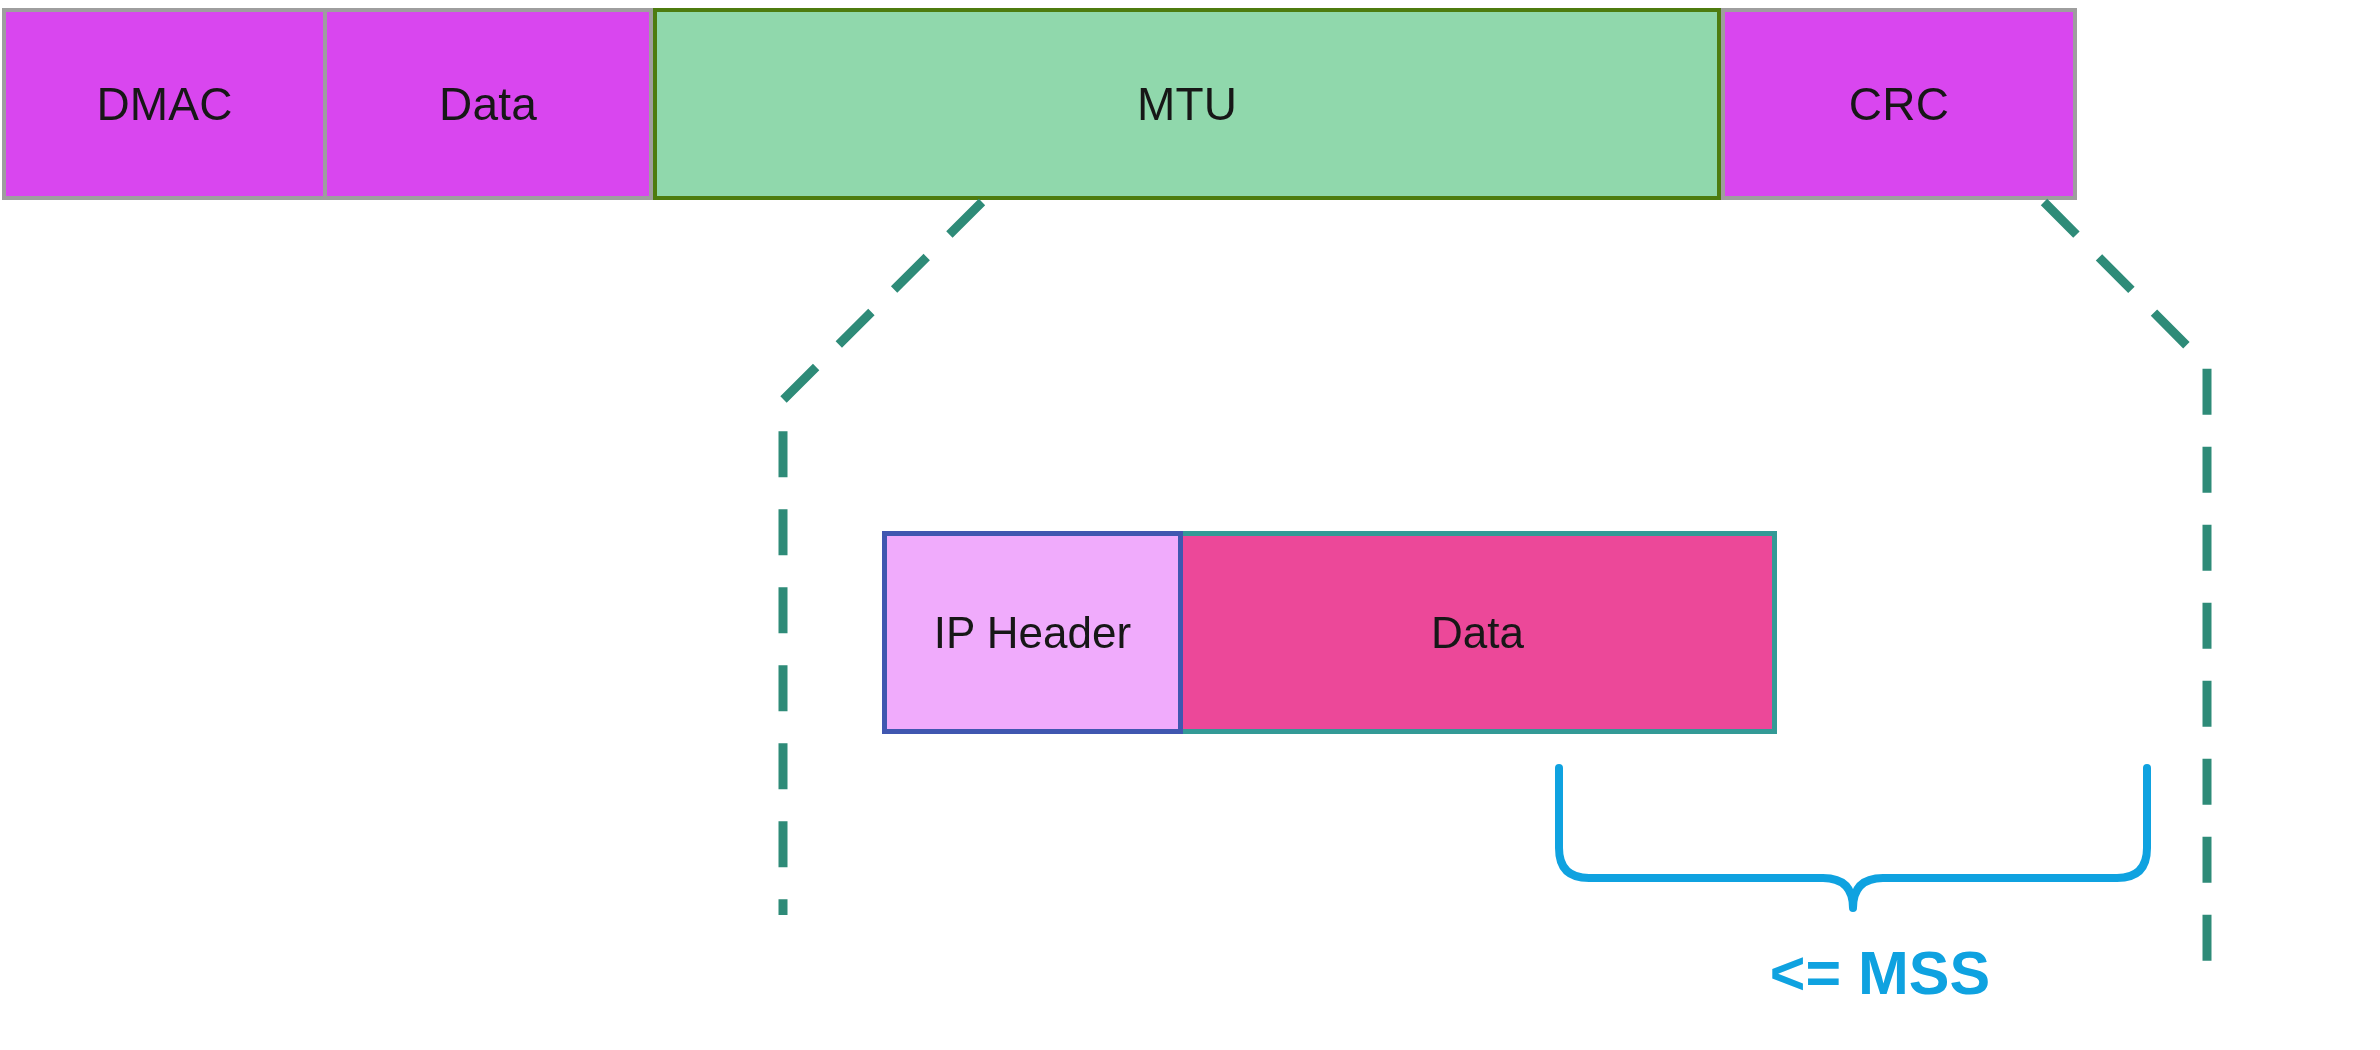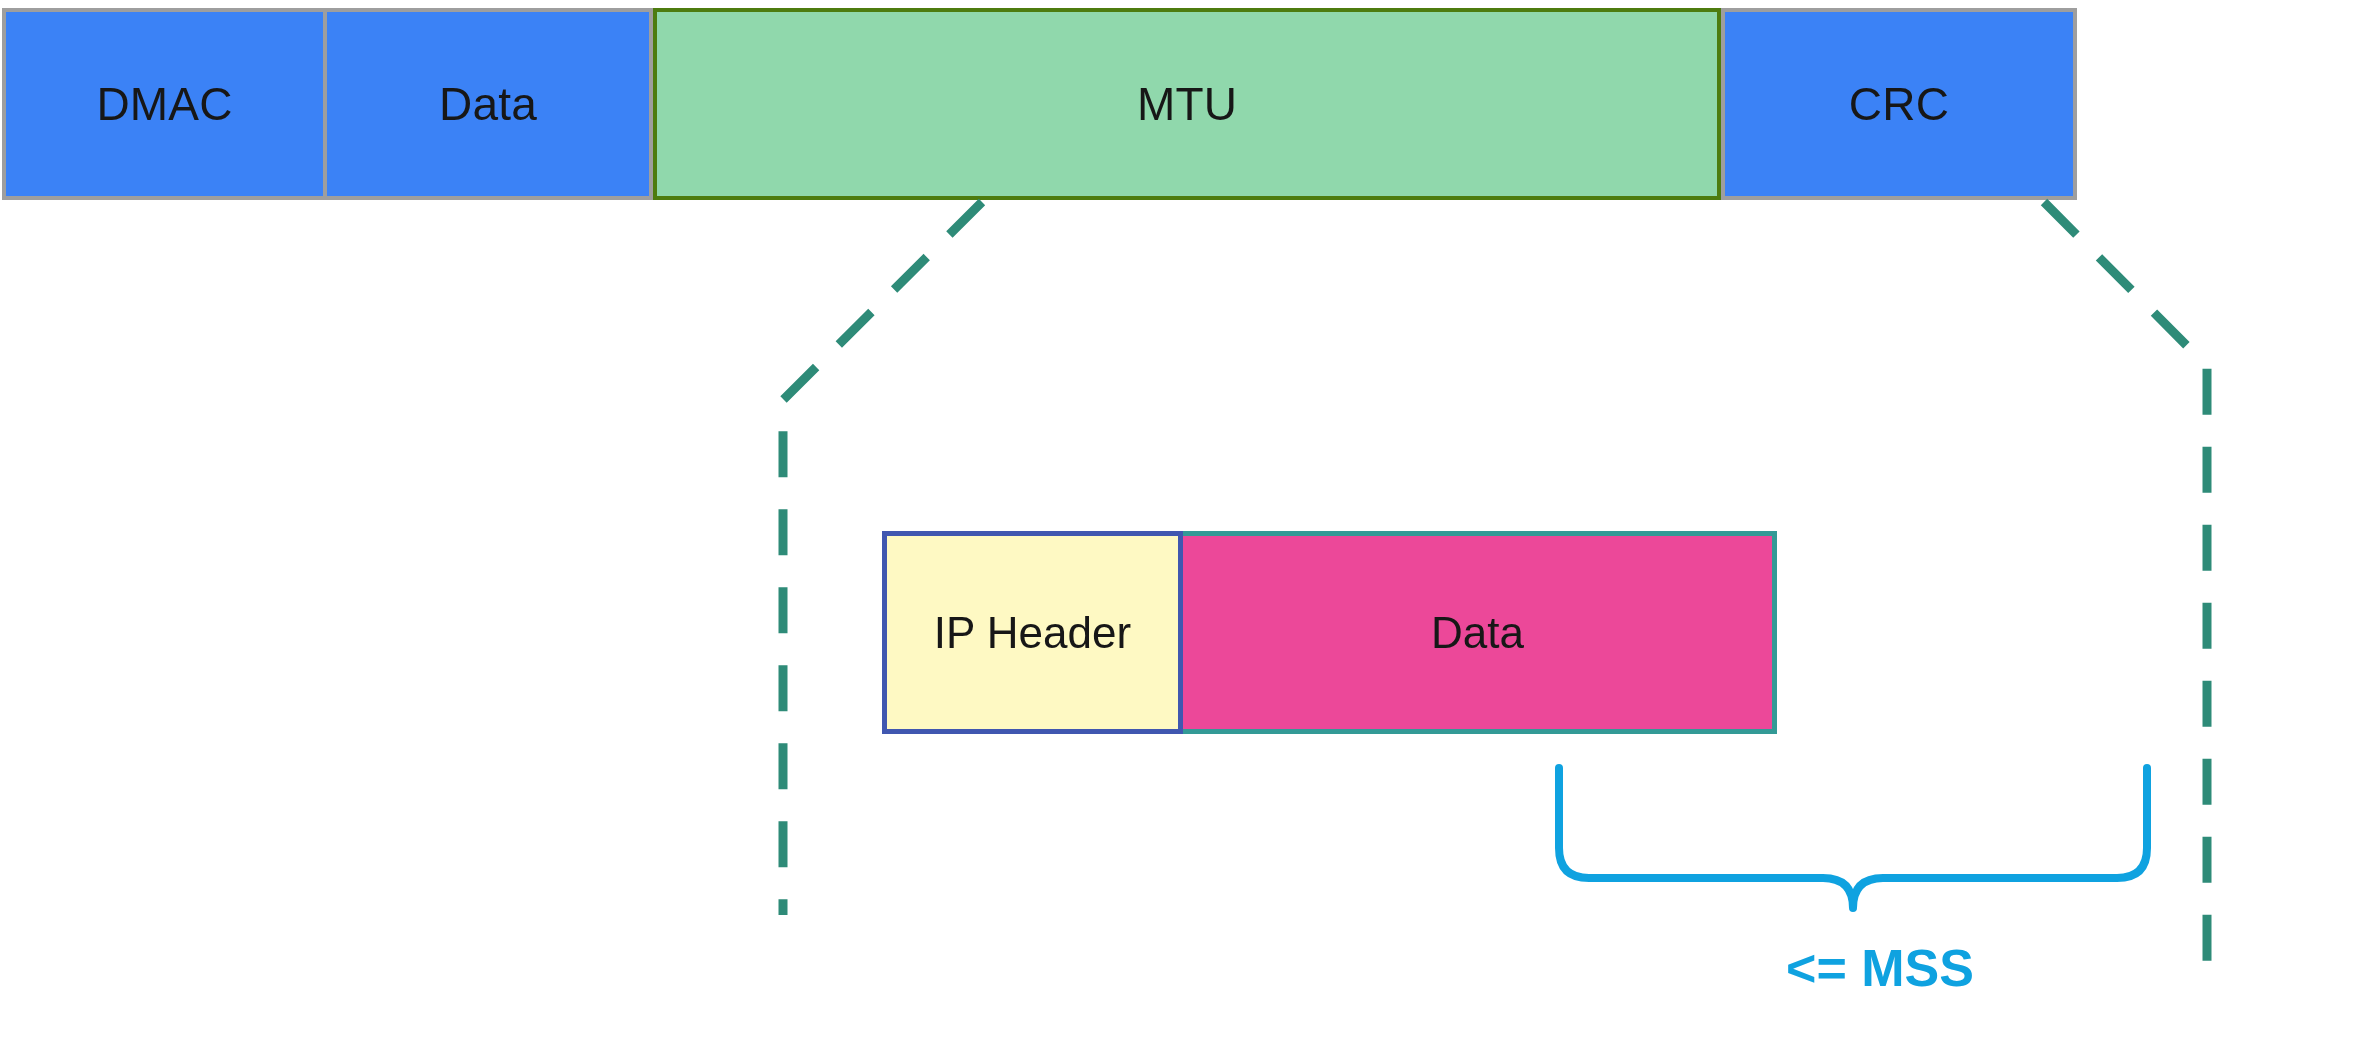--- a/index.html
+++ b/index.html
@@ -35,21 +35,21 @@
     box-sizing: border-box;
     display: flex;
     align-items: center;
     justify-content: center;
     font-size: 46px;
     color: #171717;
     letter-spacing: 0.2px;
     white-space: nowrap;
   }
   .cell.beige {
-    background: #3b82f6;
+    background: #d946ef;
     border: 4px solid #9E9E9E;
   }
   .cell.beige + .cell.beige {
     border-left: none;
     margin-left: 0;
   }
   .cell.green {
     background: #90D8AC;
     border: 4px solid #4d7c0f;
   }
@@ -84,21 +84,21 @@
     position: relative;
     box-sizing: border-box;
     display: flex;
     align-items: center;
     justify-content: center;
     font-size: 44px;
     color: #171717;
     white-space: nowrap;
   }
   .seg.blue {
-    background: #fef9c3;
+    background: #f0abfc;
     border: 5px solid #4057B0;
   }
   .seg.blue.right-of-blue { border-left: none; }
   .seg.cyan {
     background: #ec4899;
     border: 5px solid #339A96;
     border-left: none;
   }
   .s-ip   { width: 301px; }
   .s-tcp  { width: 373px; }
@@ -112,21 +112,21 @@
     width: 2380px;
     height: 1050px;
     pointer-events: none;
   }
   .mss-label {
     position: absolute;
     left: 1640px;
     top: 938px;
     width: 480px;
     text-align: center;
-    font-size: 52px;
+    font-size: 61px;
     font-weight: bold;
     color: #0FA2E0;
     white-space: nowrap;
   }
 </style>
 </head>
 <body>
 
 <div id="stage">
 

